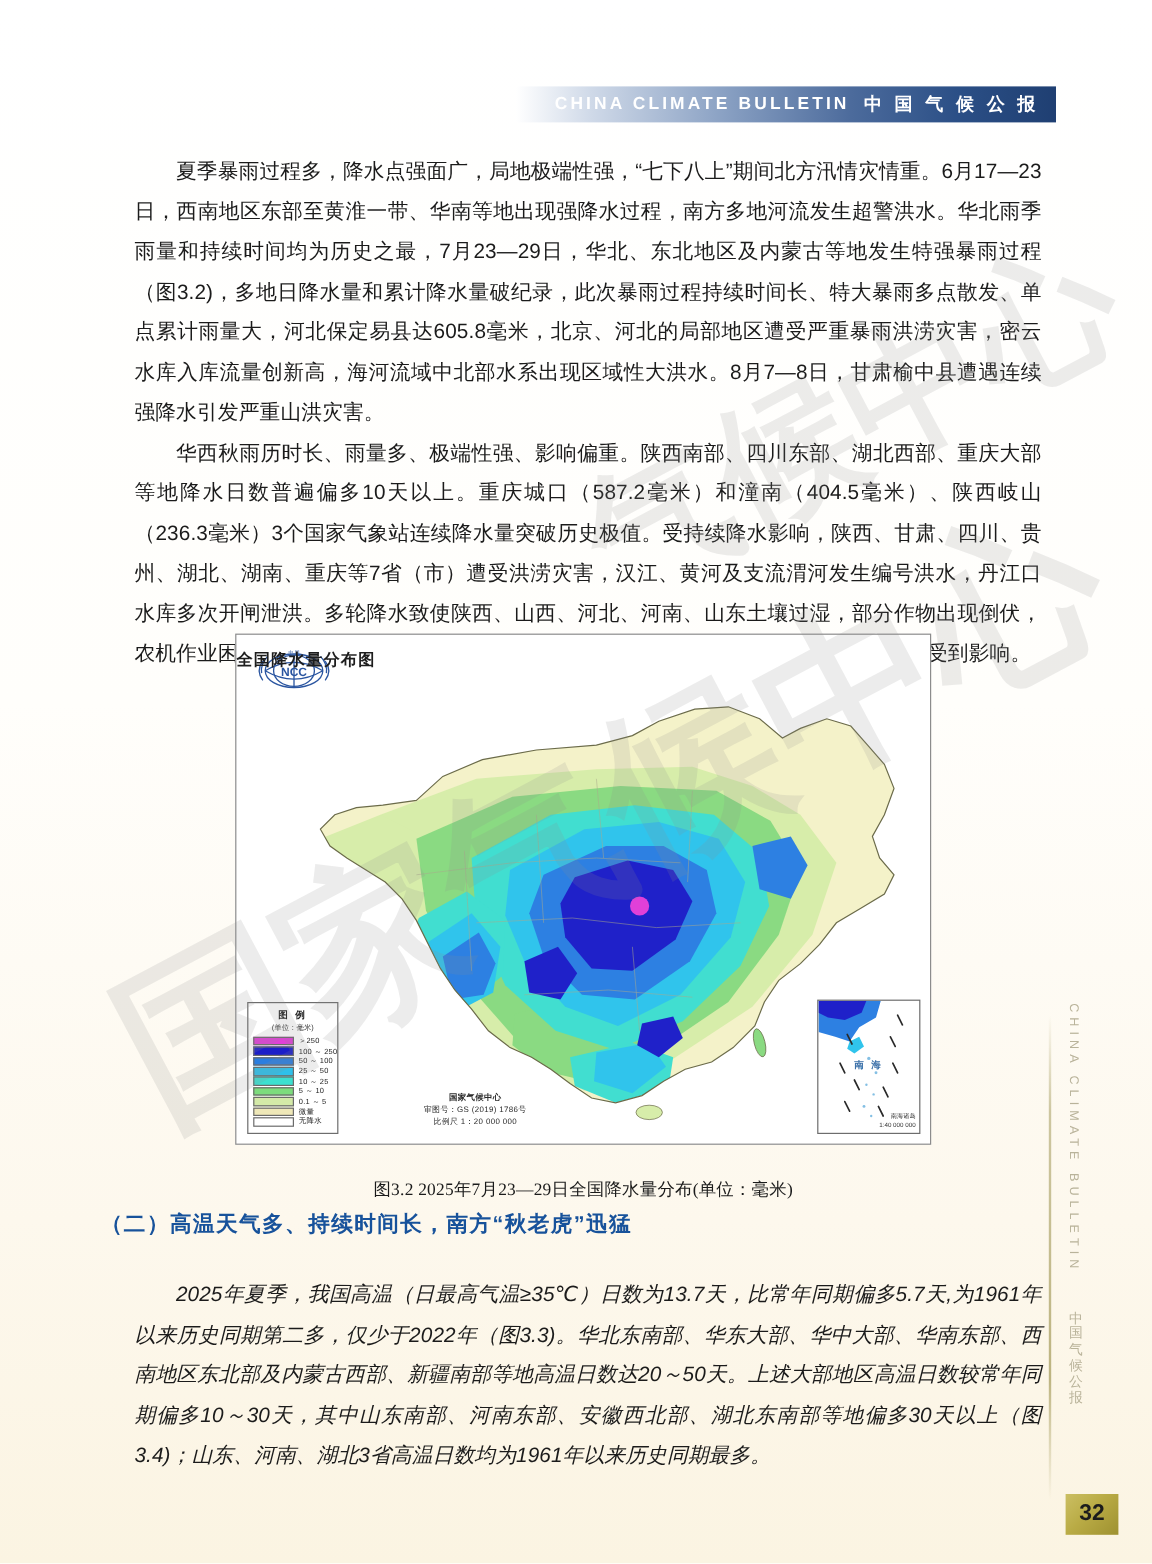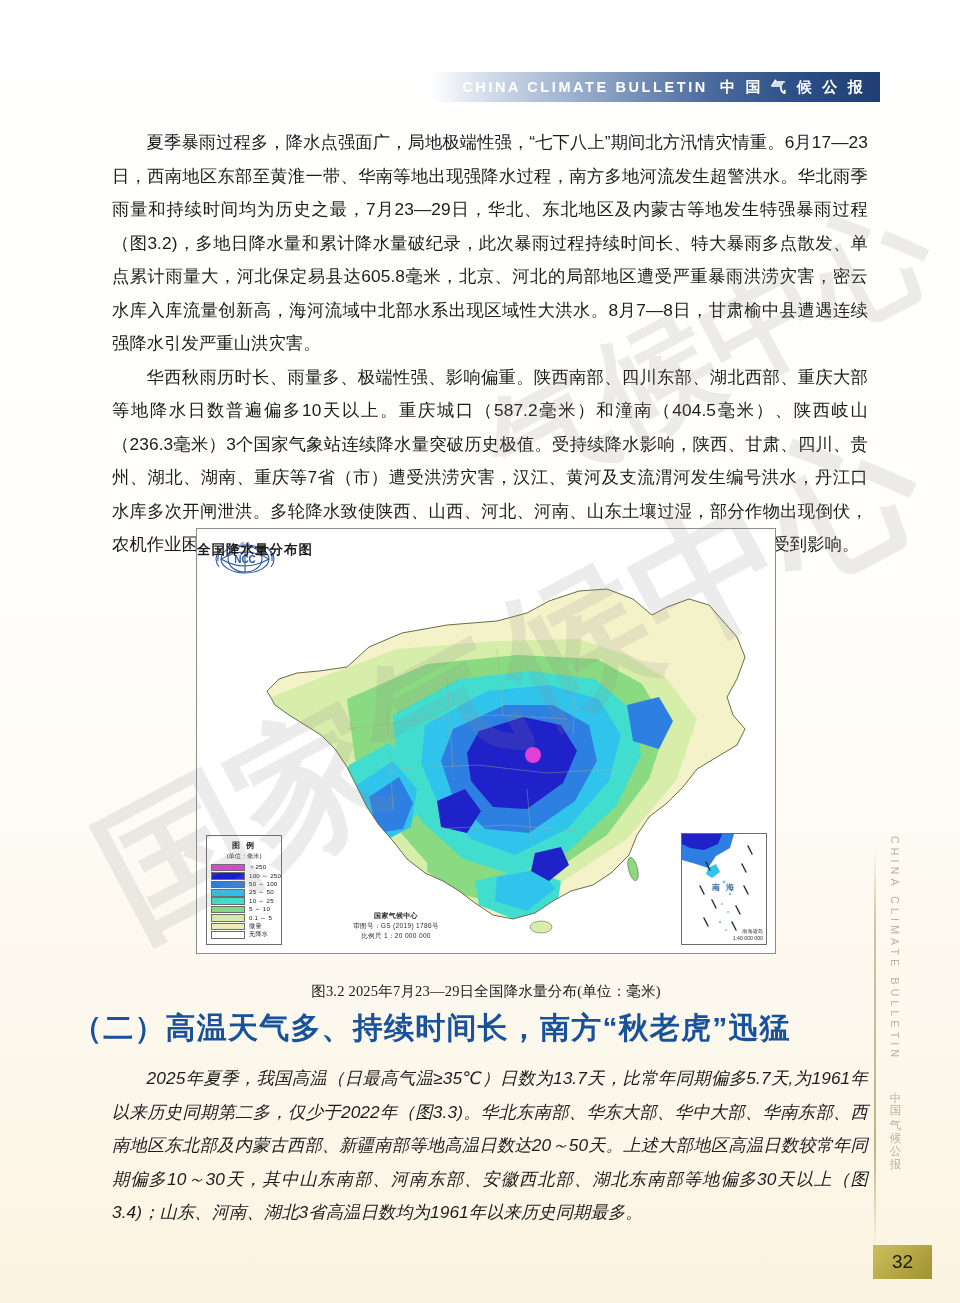--- a/index.html
+++ b/index.html
@@ -209,23 +209,23 @@
     text-align: center;
     font-size: 14.5px;
     color: #1b1b1b;
     font-family: "Liberation Serif", "DejaVu Serif", serif;
     letter-spacing: 0.2px;
   }
 
   
   .section-heading {
     position: absolute;
-    left: 72px;
+    left: 84px;
     top: 1008px;
-    font-size: 30px;
+    font-size: 18px;
     font-weight: 700;
     color: #17529b;
     letter-spacing: 1.2px;
     white-space: nowrap;
   }
 
   .content-2 {
     position: absolute;
     left: 112px;
     top: 1062px;
@@ -267,29 +267,29 @@
     width: 2px;
     height: 404px;
     background: linear-gradient(180deg, rgba(205,198,160,0) 0%, #cdc6a0 20%, #bdb481 75%, rgba(189,180,129,0) 100%);
   }
 
   
   .page-number {
     position: absolute;
     right: 28px;
     bottom: 24px;
-    width: 59px;
+    width: 44px;
     height: 34px;
     background: linear-gradient(135deg, #cbbf63 0%, #b9ab45 45%, #9e9130 100%);
     display: flex;
     align-items: center;
     justify-content: center;
     color: #1c1c1c;
     font-size: 19px;
-    font-weight: 400;
+    font-weight: 700;
   }
 
   
   .watermark {
     position: absolute;
     inset: 0;
     pointer-events: none;
     z-index: 5;
     opacity: 0.16;
   }

